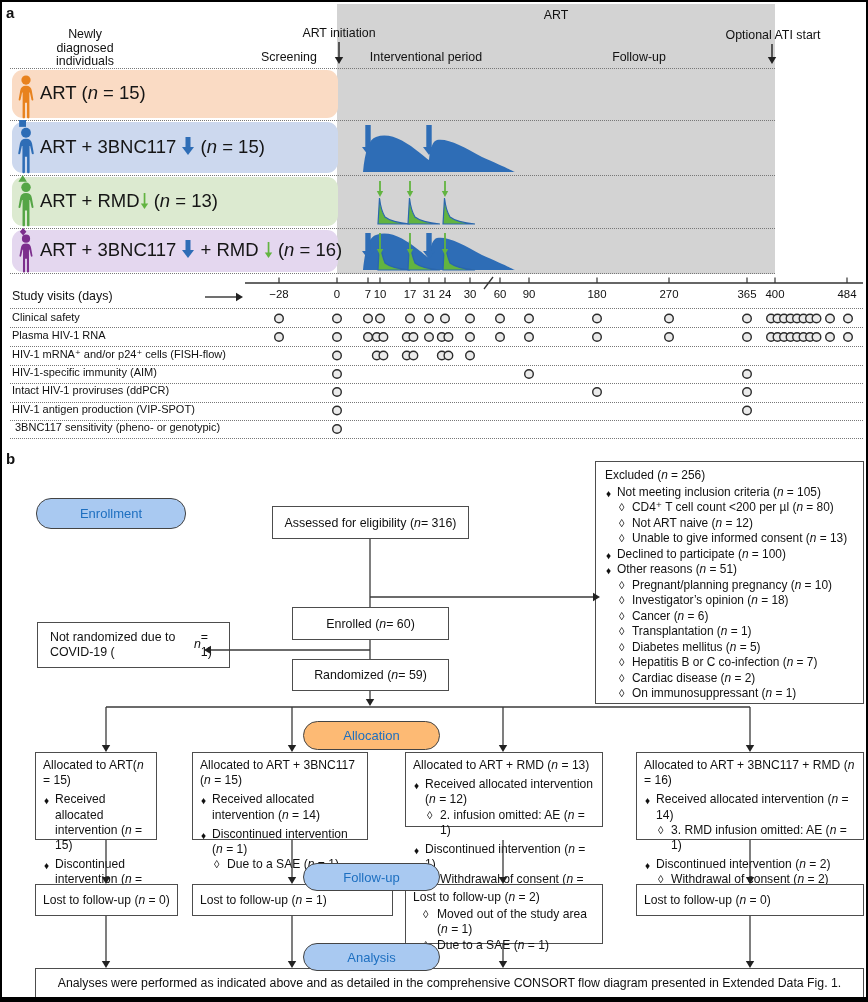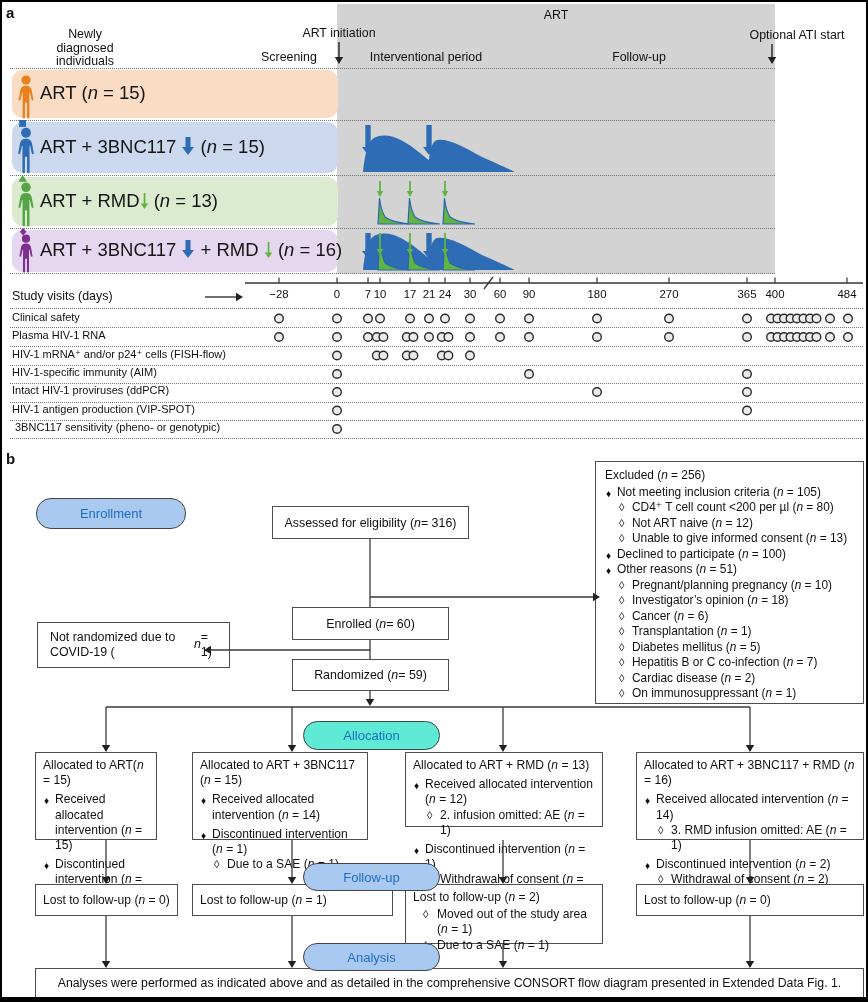--- a/index.html
+++ b/index.html
@@ -46,21 +46,21 @@
   <div class="abs panlab" style="left:4px;top:2px;">a</div>
 
   <div class="abs" style="left:28px;top:26px;width:110px;text-align:center;font-size:12.4px;line-height:13.5px;z-index:3;">
     <div>Newly</div>
     <div>diagnosed</div>
     <div>individuals</div>
   </div>
 
   <div class="abs smtxt" style="left:524px;top:6px;width:60px;text-align:center;">ART</div>
   <div class="abs smtxt" style="left:287px;top:24px;width:100px;text-align:center;">ART initiation</div>
-  <div class="abs smtxt" style="left:716px;top:26px;width:110px;text-align:center;margin-left:24px;">Optional ATI start</div>
+  <div class="abs smtxt" style="left:716px;top:26px;width:110px;text-align:center;">Optional ATI start</div>
 
   <div class="abs smtxt" style="left:247px;top:48px;width:80px;text-align:center;">Screening</div>
   <div class="abs smtxt" style="left:364px;top:48px;width:120px;text-align:center;">Interventional period</div>
   <div class="abs smtxt" style="left:597px;top:48px;width:80px;text-align:center;">Follow-up</div>
 
   <div class="abs smtxt" style="left:10px;top:287px;">Study visits (days)</div>
 
   <div id="arms">
       <div class="abs band" style="left: 10px; top: 68px; width: 326px; height: 48px; background: rgb(250, 219, 196);"></div>
       <svg width="26" height="52" viewBox="0 0 26 56" class="abs" style="left: 11px; top: 66px; z-index: 3;">
@@ -108,21 +108,21 @@
       <div class="abs assaylab" style="left: 10px; top: 382px;">Intact HIV-1 proviruses (ddPCR)</div>
       <div class="abs assaylab" style="left: 10px; top: 400.5px;">HIV-1 antigen production (VIP-SPOT)</div>
       <div class="abs assaylab" style="left: 13px; top: 419px;">3BNC117 sensitivity (pheno- or genotypic)</div>
     </div>
   <div id="daynums">
       <div class="abs daynum" style="left: 277px; top: 286px;">−28</div>
       <div class="abs daynum" style="left: 335px; top: 286px;">0</div>
       <div class="abs daynum" style="left: 366px; top: 286px;">7</div>
       <div class="abs daynum" style="left: 378px; top: 286px;">10</div>
       <div class="abs daynum" style="left: 408px; top: 286px;">17</div>
-      <div class="abs daynum" style="left: 427px; top: 286px;">21</div>
+      <div class="abs daynum" style="left: 427px; top: 286px;">31</div>
       <div class="abs daynum" style="left: 443px; top: 286px;">24</div>
       <div class="abs daynum" style="left: 468px; top: 286px;">30</div>
       <div class="abs daynum" style="left: 498px; top: 286px;">60</div>
       <div class="abs daynum" style="left: 527px; top: 286px;">90</div>
       <div class="abs daynum" style="left: 595px; top: 286px;">180</div>
       <div class="abs daynum" style="left: 667px; top: 286px;">270</div>
       <div class="abs daynum" style="left: 745px; top: 286px;">365</div>
       <div class="abs daynum" style="left: 773px; top: 286px;">400</div>
       <div class="abs daynum" style="left: 845px; top: 286px;">484</div>
     </div>
@@ -138,21 +138,21 @@
       <div class="abs dot" style="left: 8px; top: 362.5px; width: 853px;"></div>
       <div class="abs dot" style="left: 8px; top: 381px; width: 853px;"></div>
       <div class="abs dot" style="left: 8px; top: 399.5px; width: 853px;"></div>
       <div class="abs dot" style="left: 8px; top: 418px; width: 853px;"></div>
       <div class="abs dot" style="left: 8px; top: 436px; width: 853px;"></div>
     </div>
 
   <div class="abs panlab" style="left:4px;top:448px;">b</div>
 
   <div class="pill" id="pill-enroll" style="left: 34px; top: 496px; width: 150px; height: 31px; background: rgb(169, 201, 241); color: rgb(29, 111, 192);">Enrollment</div>
-  <div class="pill" id="pill-alloc" style="left: 301px; top: 719px; width: 137px; height: 29px; background: #5eead4; color: rgb(29, 111, 192);">Allocation</div>
+  <div class="pill" id="pill-alloc" style="left: 301px; top: 719px; width: 137px; height: 29px; background: #fdba74; color: rgb(29, 111, 192);">Allocation</div>
   <div class="pill" id="pill-follow" style="left: 301px; top: 861px; width: 137px; height: 28px; background: rgb(169, 201, 241); color: rgb(29, 111, 192);">Follow-up</div>
   <div class="pill" id="pill-analysis" style="left: 301px; top: 941px; width: 137px; height: 28px; background: rgb(169, 201, 241); color: rgb(29, 111, 192);">Analysis</div>
 
   <div class="bx ctrv fs12 fmt" style="left:270px;top:504px;width:197px;height:33px;">Assessed for eligibility (<i>n</i> = 316)</div>
 
   <div class="bx listbox" id="excluded" style="left:593px;top:459px;width:269px;height:243px;">
       <div class="bxt">Excluded (<i>n</i> = 256)</div>
       <div class="li l1"><span class="bu">♦</span>Not meeting inclusion criteria (<i>n</i> = 105)</div>
       <div class="li l2"><span class="bu">◊</span>CD4⁺ T cell count &lt;200 per µl (<i>n</i> = 80)</div>
       <div class="li l2"><span class="bu">◊</span>Not ART naive (<i>n</i> = 12)</div>

